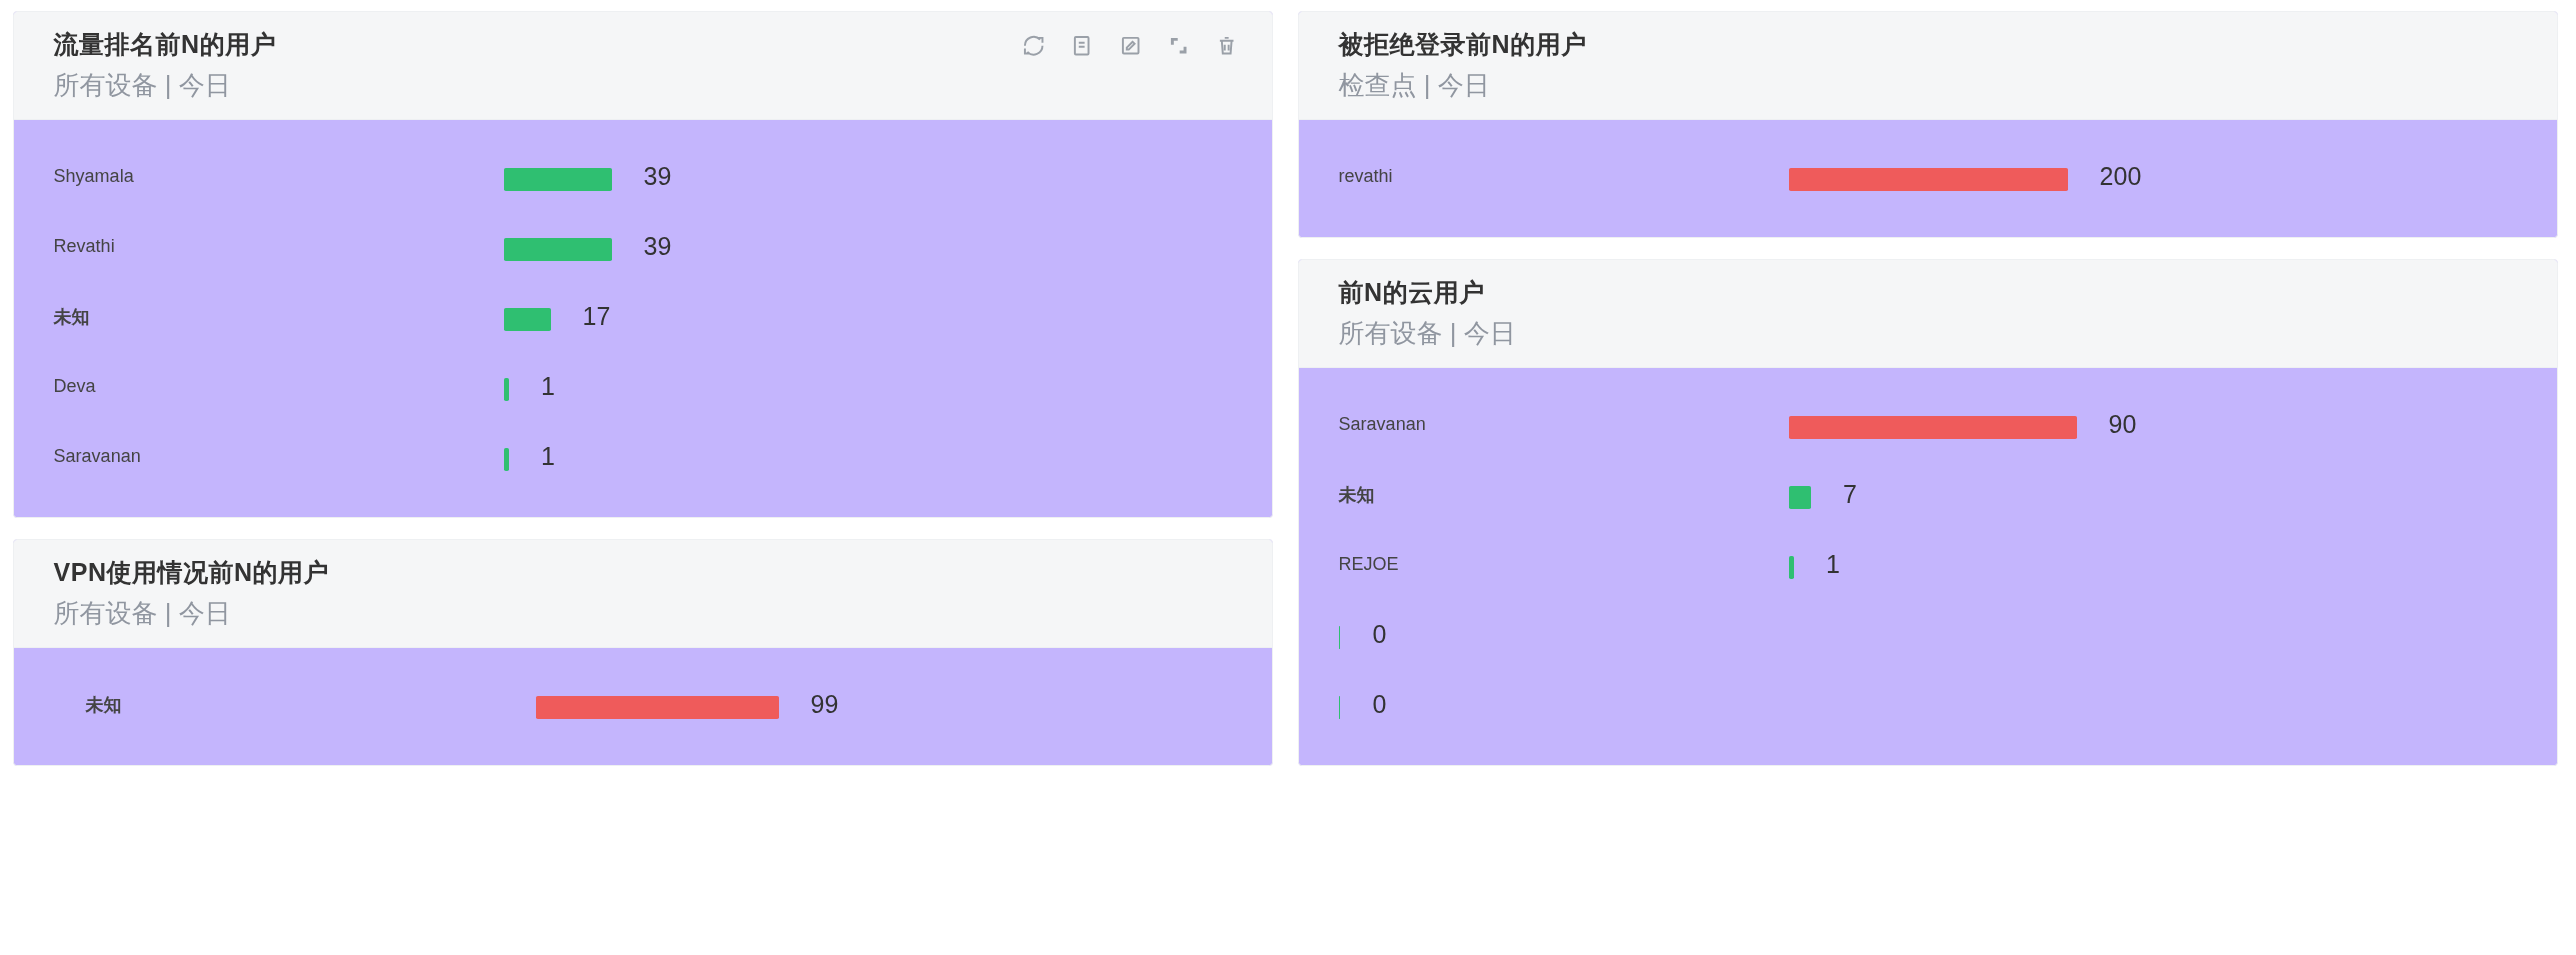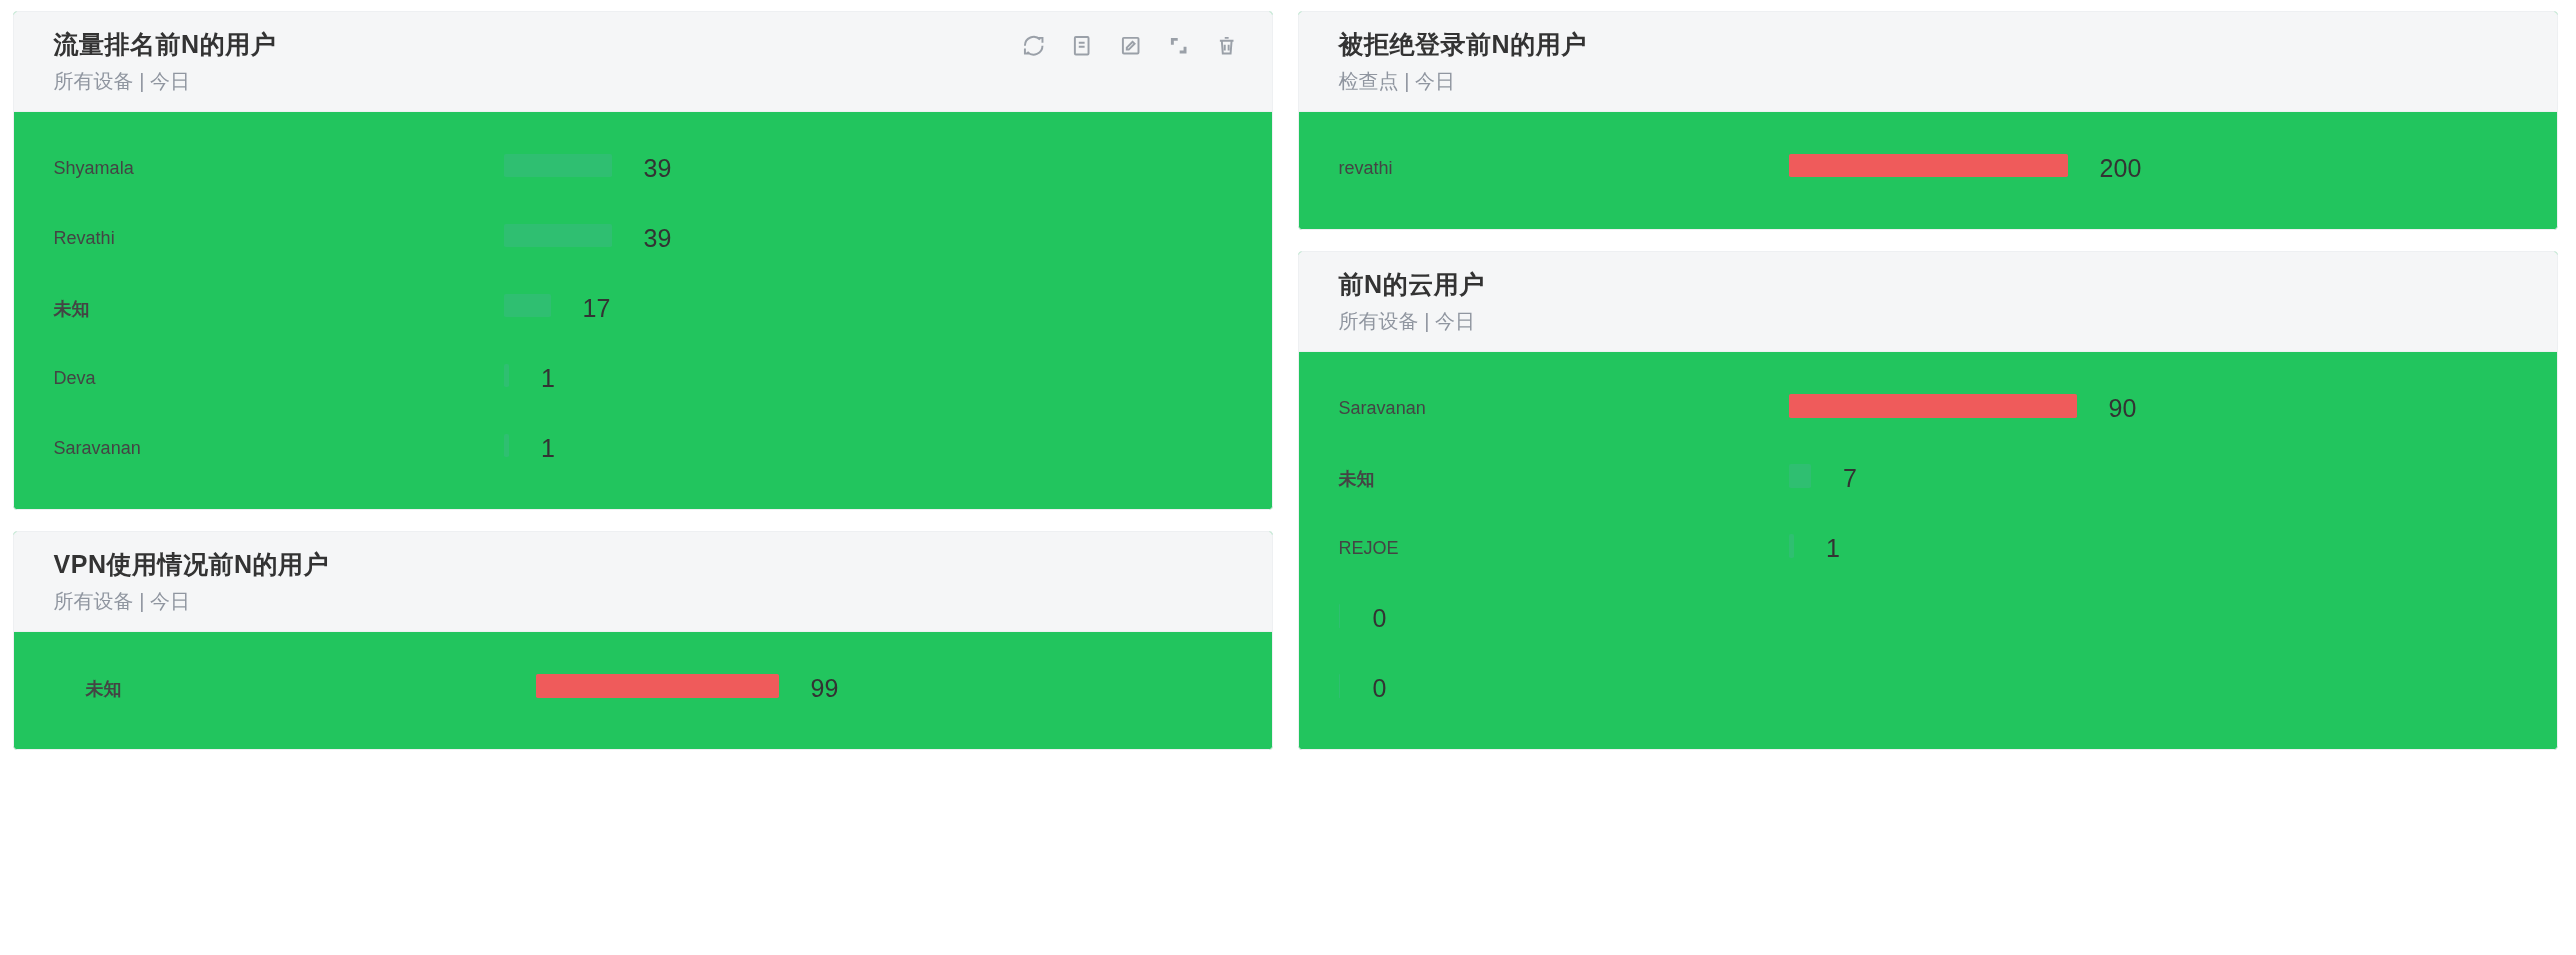--- a/index.html
+++ b/index.html
@@ -18,40 +18,40 @@
   }
   .col {
     display: flex;
     flex-direction: column;
     gap: 21.6px;
     width: 1260px;
   }
   .card {
     border: 0.9px solid #eef0f2;
     border-radius: 3.6px;
-    background: #22c55e;
+    background: #c4b5fd;
     overflow: hidden;
   }
   .card-header {
     background: #f5f6f7;
     padding: 16px 32px 16px 40px;
     display: flex;
     align-items: flex-start;
     justify-content: space-between;
     border-bottom: 0.9px solid #eef0f2;
   }
   .card-header .titles { display:flex; flex-direction:column; gap:7.2px; }
   .card-title {
     font-size: 25px;
     font-weight: 700;
     color: #333;
     letter-spacing: 0.5px;
   }
   .card-sub {
-    font-size: 20px;
+    font-size: 26px;
     color: #9096a0;
   }
   .toolbar {
     display: flex;
     gap: 23.4px;
     align-items: center;
     padding-top: 5.4px;
   }
   .toolbar .icon {
     width: 25px;
@@ -73,21 +73,21 @@
   }
   .row .label {
     width: 450px;
     font-size: 18px;
     color: #444;
   }
   .row .label.bold { font-weight: 700; }
   .label-indent { padding-left: 32px; }
   .barwrap {
     display: flex;
-    align-items: flex-start;
+    align-items: flex-end;
     flex: 1;
   }
   .bar {
     height: 23.4px;
     border-radius: 1.8px;
     flex-shrink: 0;
   }
   .green { background: #2fbf71; }
   .red   { background: #ef5b5b; }
   .barwrap .value {

